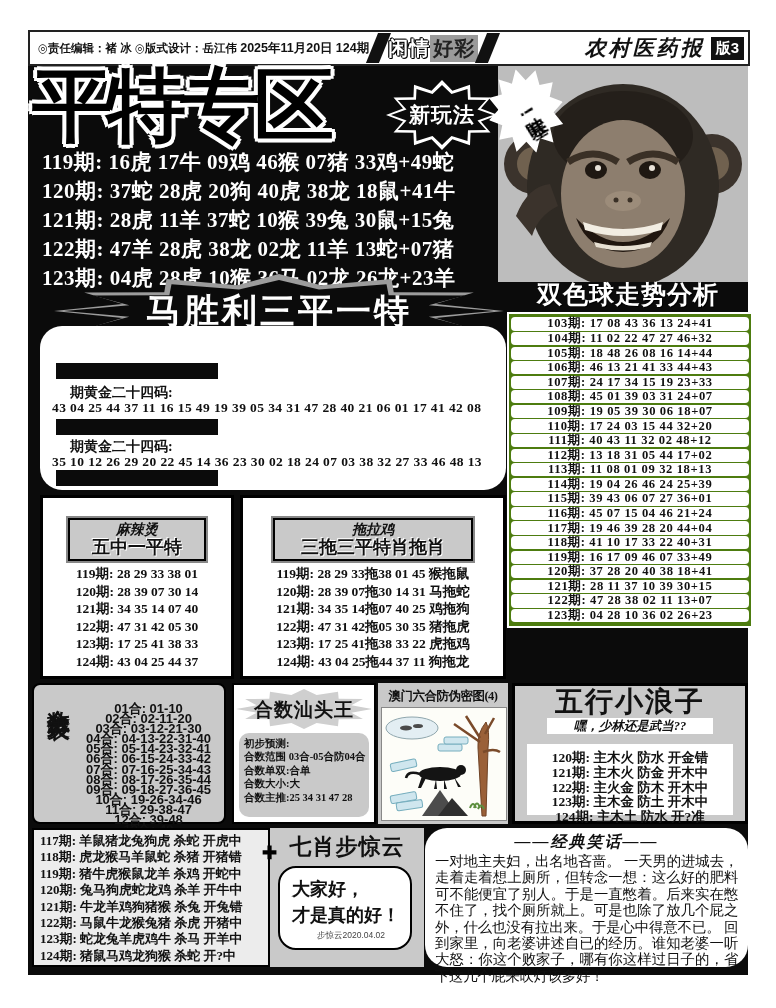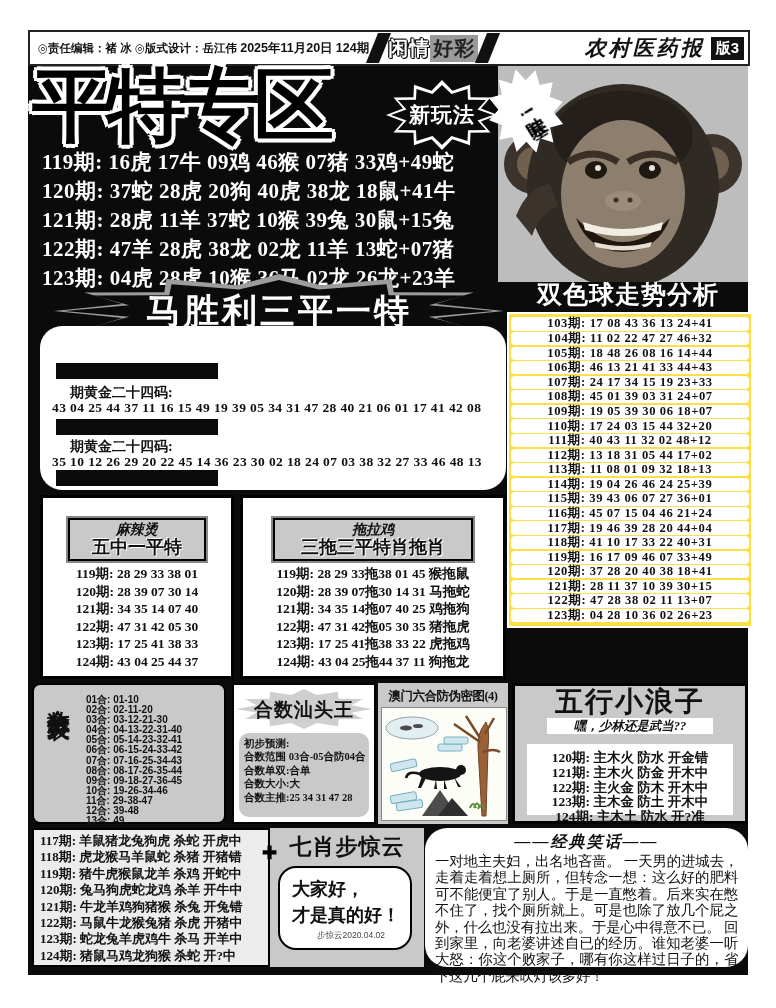--- a/index.html
+++ b/index.html
@@ -41,38 +41,38 @@
   .banner .black span{color:#fff;font-family:"Liberation Sans",sans-serif;font-weight:bold;font-size:35px;letter-spacing:3px;}
   
   .goldbox{position:absolute;left:12px;top:260px;width:466px;height:164px;background:#fff;border-radius:22px;}
   .redact{position:absolute;left:16px;width:162px;height:16px;background:#0b0b0b;}
   .gold-label{position:absolute;left:30px;font-size:14px;font-weight:bold;}
   .gold-nums{position:absolute;left:12px;width:448px;font-size:13.5px;font-weight:bold;letter-spacing:0.4px;white-space:nowrap;}
   
   .ssq-title{position:absolute;left:478px;top:212px;width:244px;text-align:center;color:#fff;
       font-family:"Liberation Sans",sans-serif;font-weight:bold;font-size:25px;letter-spacing:1px;
       text-shadow:1px 1px 0 #000;}
-  .ssq-rows{position:absolute;left:479px;top:246px;width:238px;border:2px solid #fff;background:#fde047;padding:2px 2px;}
+  .ssq-rows{position:absolute;left:479px;top:246px;width:238px;border:2px solid #fff;background:#4d7c0f;padding:2px 2px;}
   .ssq-row{height:13.2px;margin:1.4px 0;background:#fff;border-radius:4px;display:flex;align-items:center;
       justify-content:center;font-size:12.6px;font-weight:bold;letter-spacing:0.6px;white-space:nowrap;}
   
   .midbox{position:absolute;top:429px;height:184px;background:#fff;border:3px solid #000;box-sizing:border-box;}
   .mid-hd{margin:20px auto 4px;background:#c9c9c9;border:2px solid #000;outline:2px solid #888;
       text-align:center;padding:2px 4px;}
   .mid-hd .script{font-style:italic;font-weight:bold;font-size:14px;display:block;line-height:15px;}
   .mid-hd .t{font-family:"Liberation Sans",sans-serif;font-weight:bold;font-size:18px;line-height:20px;display:block;
       text-shadow:1px 1px 0 #fff,-1px -1px 0 #fff;}
   .mid-rows{text-align:center;font-size:13.5px;font-weight:bold;line-height:17.6px;white-space:nowrap;}
   
   .hesu{position:absolute;left:4px;top:617px;width:194px;height:141px;background:#c9c9c9;border:2px solid #000;
       border-radius:8px;box-sizing:border-box;}
   .hesu-title{position:absolute;left:10px;top:6px;writing-mode:vertical-rl;font-weight:bold;font-size:23px;
       letter-spacing:2px;font-family:"Liberation Sans",sans-serif;transform:skewY(-4deg);}
-  .hesu-rows{position:absolute;left:52px;top:10px;font-family:"Liberation Sans",sans-serif;font-size:10px;
-      font-weight:bold;line-height:10.1px;white-space:nowrap;}
+  .hesu-rows{position:absolute;left:52px;top:19px;font-family:"Liberation Sans",sans-serif;font-size:13px;
+      font-weight:bold;line-height:10.1px;white-space:nowrap;text-align:center;}
   .king{position:absolute;left:204px;top:617px;width:144px;height:141px;background:#fff;border:2px solid #000;
       box-sizing:border-box;}
   .king-burst{position:absolute;left:2px;top:4px;width:136px;height:40px;background:#cfcfcf;}
   .king-title{position:absolute;left:0;top:12px;width:100%;text-align:center;font-family:"Liberation Sans",sans-serif;
       font-weight:bold;font-size:19px;letter-spacing:1px;}
   .king-panel{position:absolute;left:5px;right:5px;top:48px;bottom:5px;background:#c9c9c9;border-radius:10px;
       font-size:10.5px;font-weight:bold;line-height:13.4px;padding:4px 5px;box-sizing:border-box;white-space:nowrap;}
   .antifake{position:absolute;left:350px;top:617px;width:130px;height:141px;background:#c9c9c9;}
   .antifake-title{font-weight:bold;font-size:12.5px;text-align:center;padding-top:5px;letter-spacing:-0.5px;}
   .antifake-img{position:absolute;left:3px;top:24px;width:124px;height:112px;background:#fdfdf8;border:1px solid #888;}

